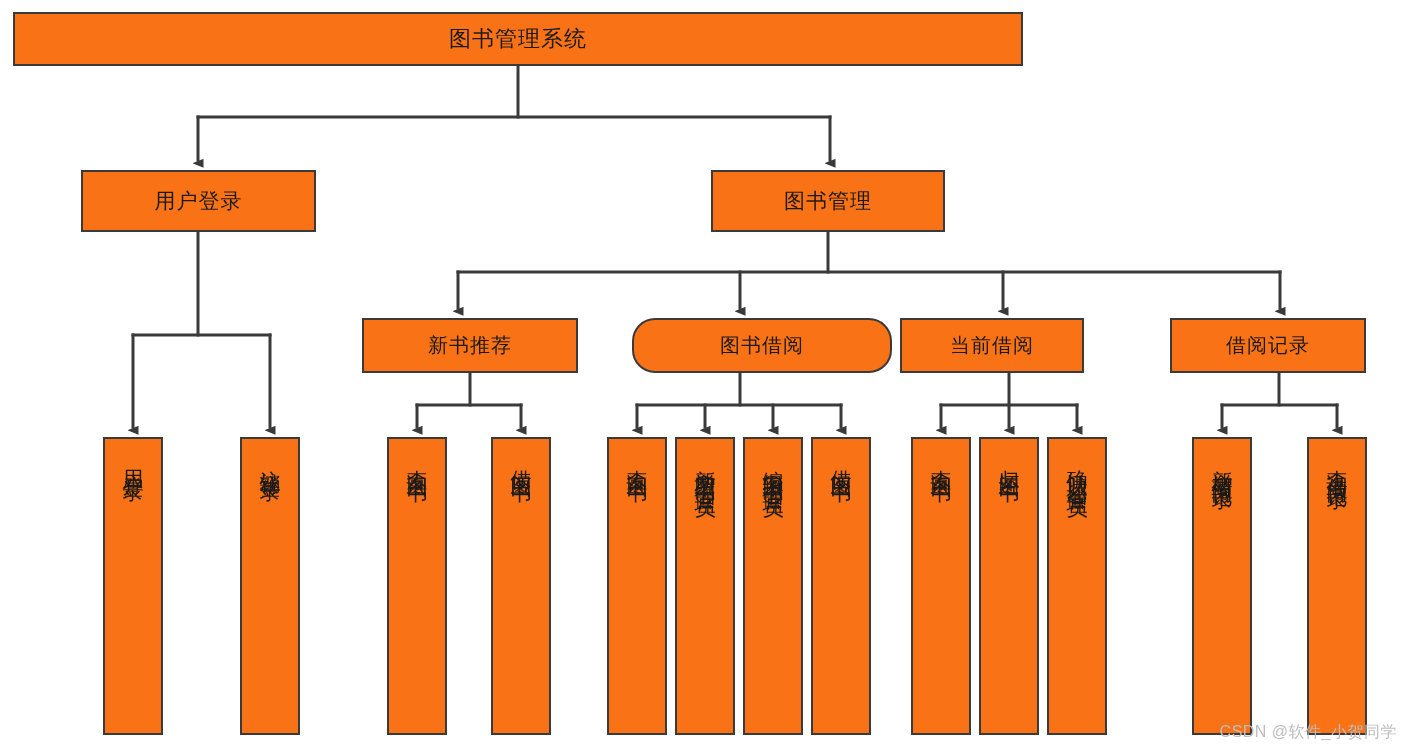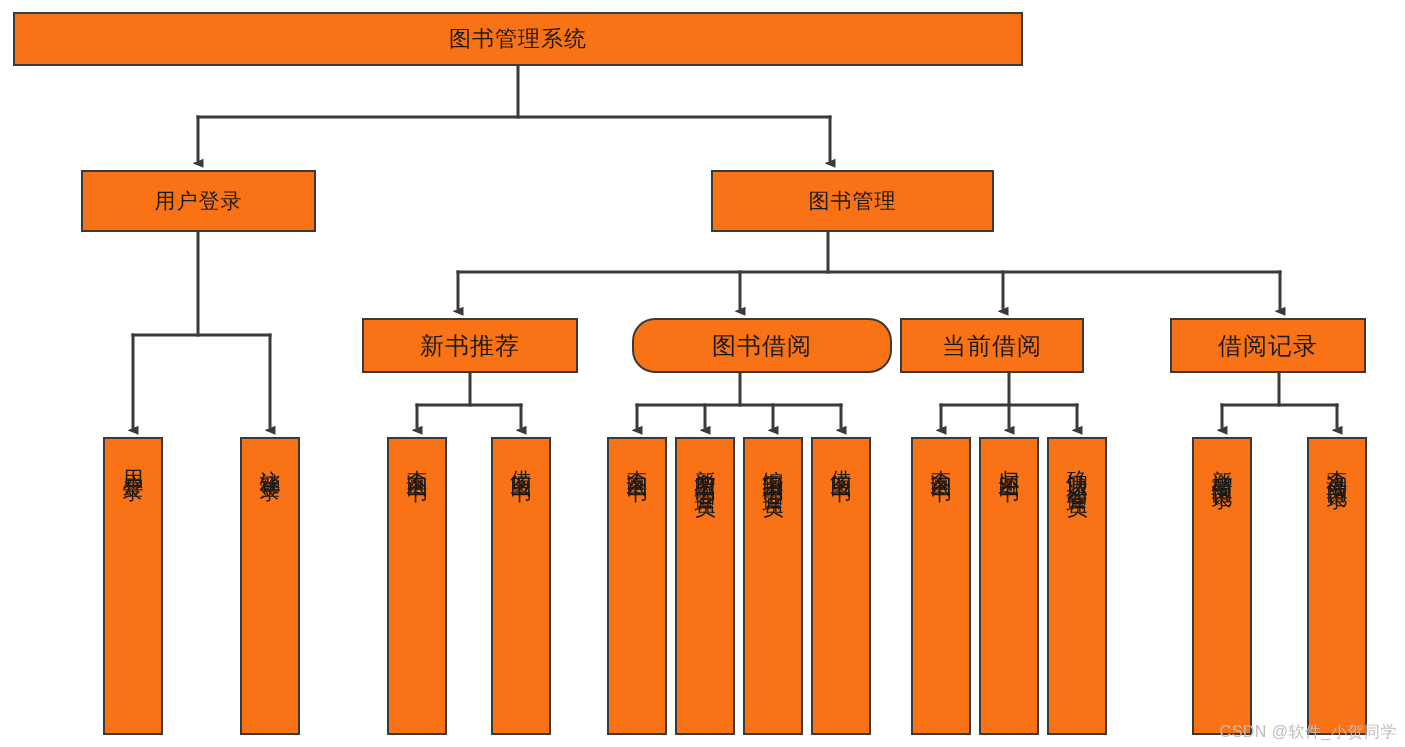--- a/index.html
+++ b/index.html
@@ -30,21 +30,21 @@
   .node .label{
     font-size:21px;
     line-height:1.25;
     letter-spacing:1px;
     white-space:nowrap;
   }
   
   .node.root .label{font-size:22px;}
   
   .node.lvl2 .label{font-size:21px;}
-  .node.lvl3 .label{font-size:24px;}
+  .node.lvl3 .label{font-size:20px;}
   
   .node.leaf{
     align-items:flex-start;
     justify-content:center;
     padding-top:14px;
   }
   .node.leaf .label{
     writing-mode:vertical-rl;
     text-orientation:upright;
     -webkit-writing-mode:vertical-rl;
@@ -128,21 +128,21 @@
     </g>
   </svg>
 
   <div class="node root" style="left:13px;top:12px;width:1010px;height:54px;">
     <span class="label">图书管理系统</span>
   </div>
 
   <div class="node lvl2" style="left:81px;top:170px;width:235px;height:62px;">
     <span class="label">用户登录</span>
   </div>
-  <div class="node lvl2" style="left:711px;top:170px;width:283px;height:62px;">
+  <div class="node lvl2" style="left:711px;top:170px;width:234px;height:62px;">
     <span class="label">图书管理</span>
   </div>
 
   <div class="node lvl3" style="left:362px;top:318px;width:216px;height:55px;">
     <span class="label">新书推荐</span>
   </div>
   <div class="node lvl3" style="left:632px;top:318px;width:260px;height:55px;border-radius:23px;">
     <span class="label">图书借阅</span>
   </div>
   <div class="node lvl3" style="left:900px;top:318px;width:184px;height:55px;">

